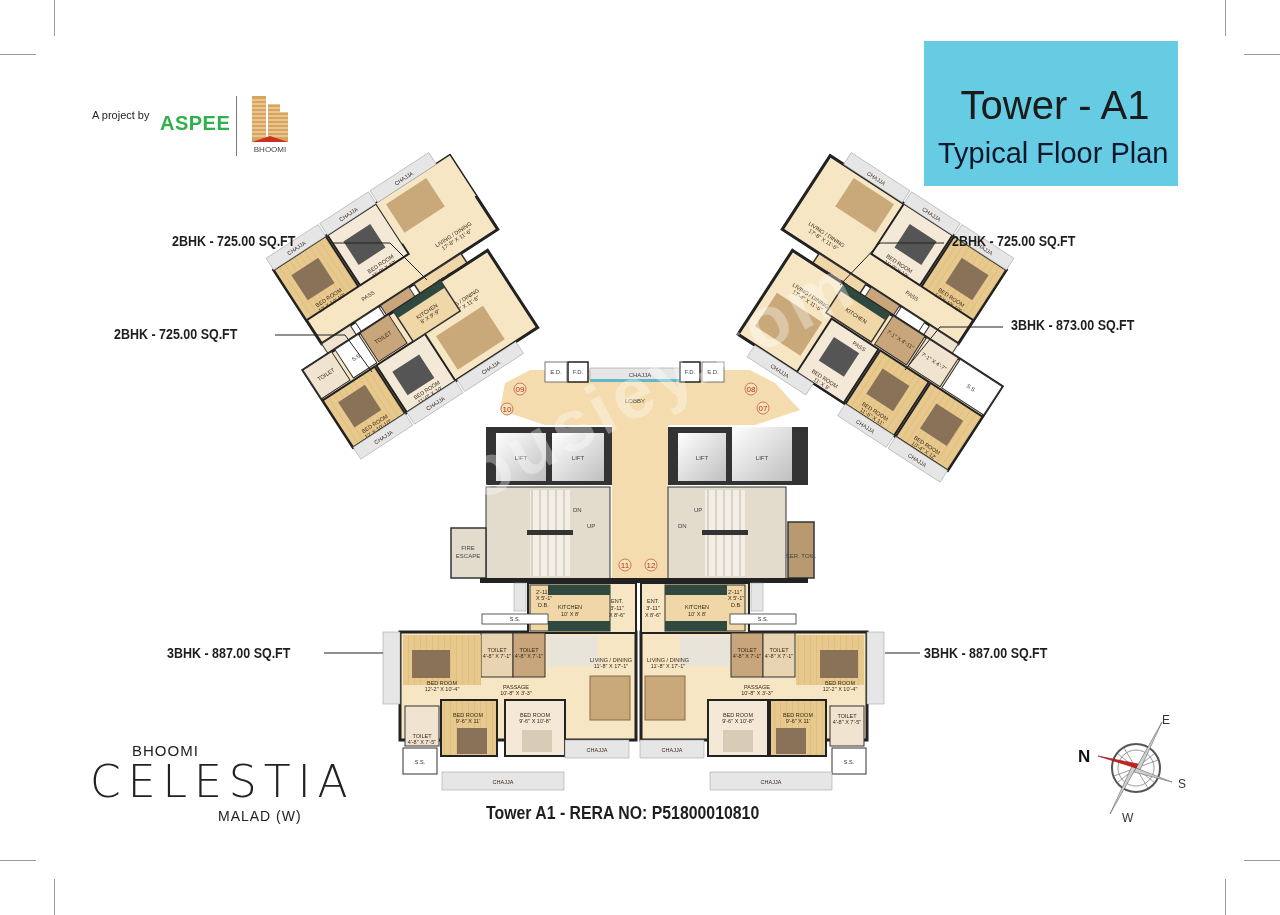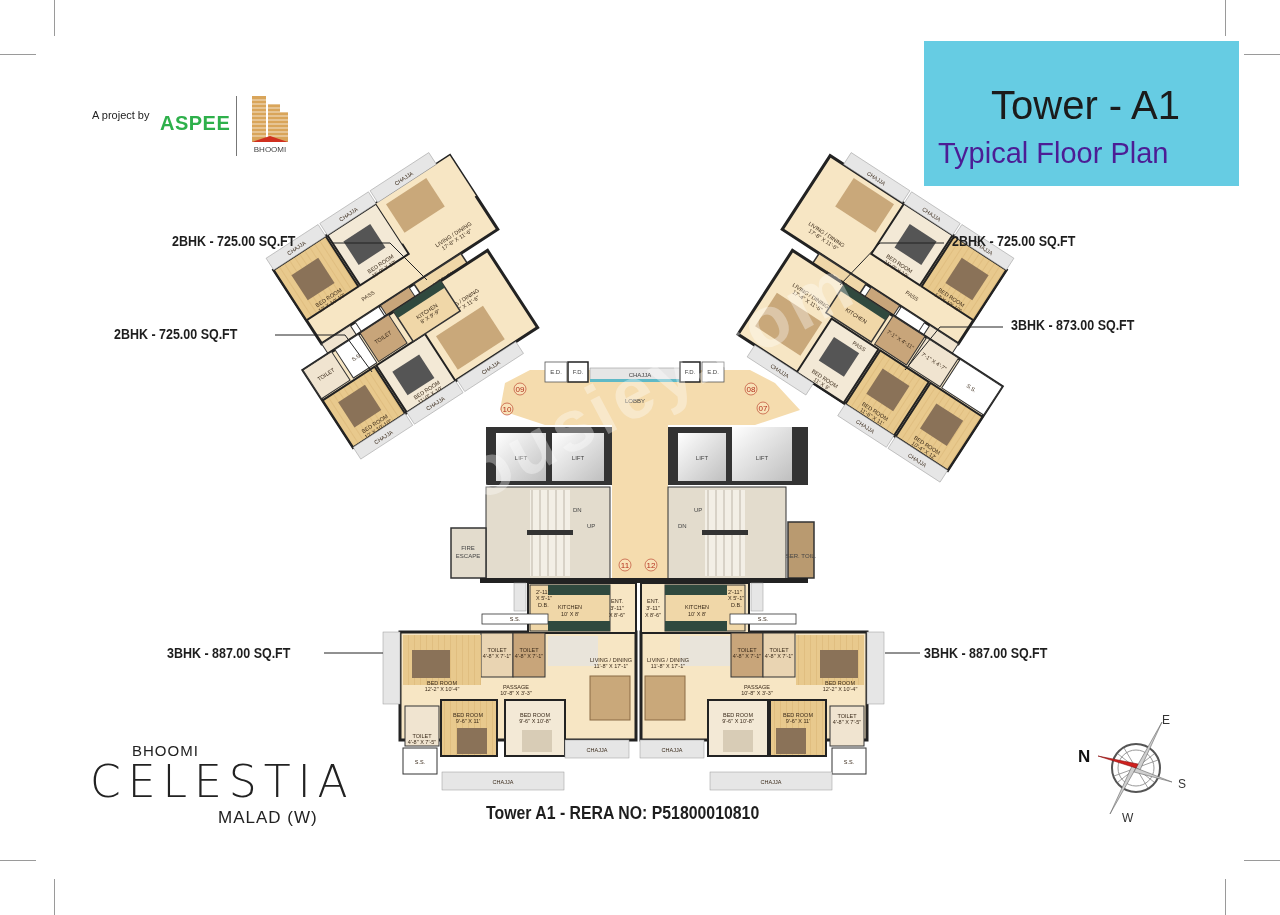--- a/index.html
+++ b/index.html
@@ -1,30 +1,30 @@
 <!DOCTYPE html>
 <html><head>
 <meta charset="utf-8">
 <style>
   html,body{margin:0;padding:0;background:#ffffff;}
   body{width:1280px;height:915px;position:relative;overflow:hidden;font-family:"Liberation Sans",sans-serif;color:#231f20;}
   .crop{position:absolute;background:#9a9a9a;}
-  .title-box{position:absolute;left:924px;top:41px;width:315px;height:145px;background:#66cce3;}
+  .title-box{position:absolute;left:924px;top:41px;width:254px;height:145px;background:#66cce3;}
   .title-box .t1{position:absolute;left:0;right:0;top:42px;text-align:center;font-size:40px;line-height:44px;color:#1b1b1b;padding-left:8px;}
-  .title-box .t2{position:absolute;left:12px;right:0;top:96px;text-align:left;font-size:29px;line-height:32px;color:#4c1d95;padding-left:2px;}
+  .title-box .t2{position:absolute;left:12px;right:0;top:96px;text-align:left;font-size:29px;line-height:32px;color:#0f172a;padding-left:2px;}
   .logo-row{position:absolute;left:92px;top:94px;height:64px;}
   .by{position:absolute;left:0;top:15px;font-size:11px;white-space:nowrap;color:#222;}
   .aspee{position:absolute;left:68px;top:18px;font-size:20px;font-weight:bold;color:#2eb04b;letter-spacing:0.5px;}
   .logo-div{position:absolute;left:144px;top:2px;width:1px;height:60px;background:#777;}
   .bhoomi-logo{position:absolute;left:156px;top:0;}
   .unit-label{position:absolute;font-family:"Liberation Sans",sans-serif;font-weight:bold;font-size:14.5px;white-space:nowrap;color:#1e1e1e;transform:scaleX(0.86);transform-origin:left center;}
   .brand{position:absolute;left:90px;top:738px;width:240px;}
   .brand .b1{position:absolute;left:42px;top:4px;font-size:15px;letter-spacing:1px;color:#222;}
   .brand .b2{position:absolute;left:0;top:18px;font-size:44px;letter-spacing:7px;font-weight:100;color:#222;font-family:"DejaVu Sans",sans-serif;text-align:center;}
-  .brand .b3{position:absolute;left:128px;top:70px;font-size:17px;letter-spacing:1px;color:#222;}
+  .brand .b3{position:absolute;left:128px;top:70px;font-size:14px;letter-spacing:1px;color:#222;}
   .rera{position:absolute;left:486px;top:803px;font-size:18px;font-weight:bold;white-space:nowrap;transform:scaleX(0.88);transform-origin:left center;color:#1e1e1e;}
   .compass{position:absolute;left:1076px;top:710px;width:120px;height:115px;}
   .plan{position:absolute;left:0;top:0;}
   .room-txt{font-family:"Liberation Sans",sans-serif;font-size:5.5px;fill:#3a2a1a;}
   .lbl-sm{font-family:"Liberation Sans",sans-serif;font-size:6px;fill:#444;}
   .num{font-family:"Liberation Sans",sans-serif;font-size:8px;fill:#b4301c;}
   .watermark{position:absolute;left:400px;top:470px;font-size:72px;font-weight:bold;color:rgba(255,255,255,0.35);transform:rotate(-28deg);transform-origin:left top;letter-spacing:4px;pointer-events:none;}
 </style>
 </head>
 <body>

